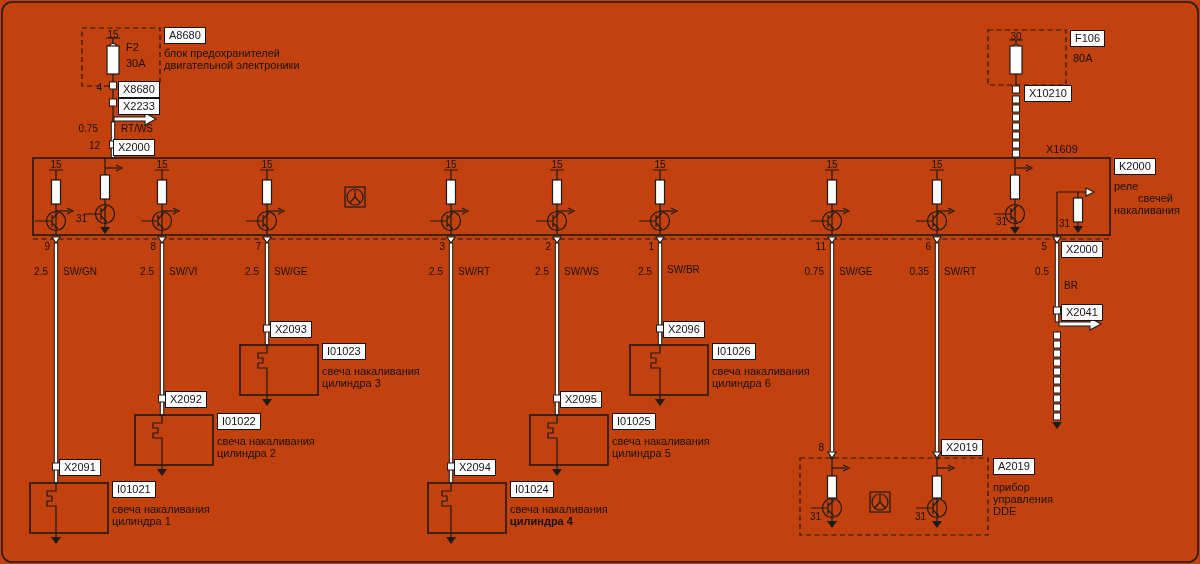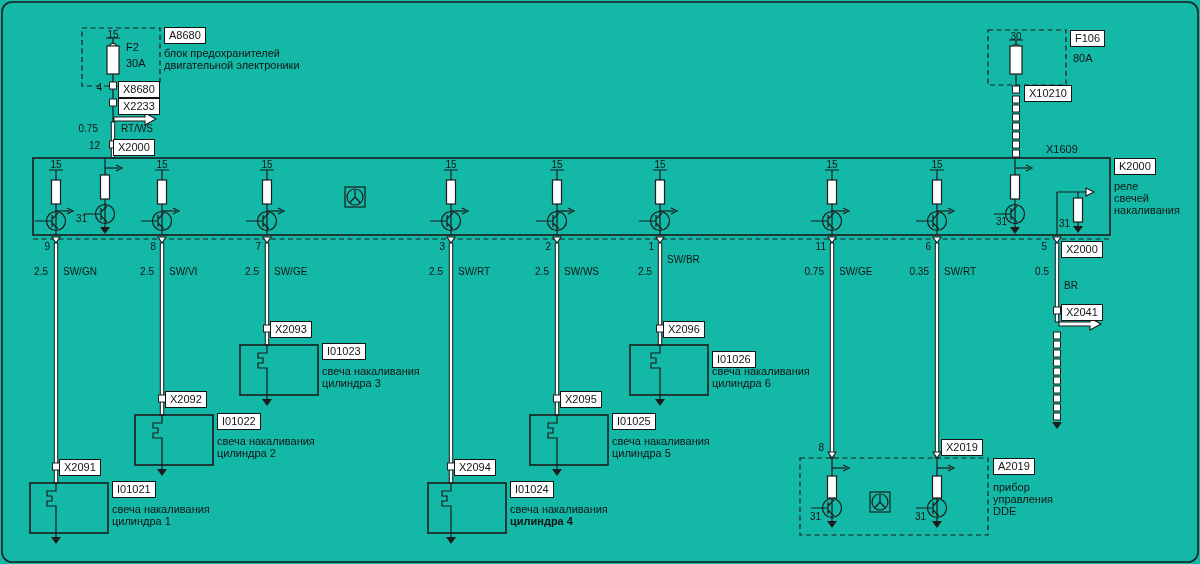--- a/index.html
+++ b/index.html
@@ -1,16 +1,16 @@
 <!DOCTYPE html>
 <html><head>
 <meta charset="utf-8">
 <style>
   html,body{margin:0;padding:0;background:#e8e8e8;}
-  .stage{position:relative;width:1200px;height:564px;background:#14b8a6;overflow:hidden;
+  .stage{position:relative;width:1200px;height:564px;background:#c2410c;overflow:hidden;
          font-family:"Liberation Sans", sans-serif;}
   .stage svg{position:absolute;left:0;top:0;}
   path,rect,circle,polygon,polyline,line{stroke:#1c1c1c;fill:none;stroke-width:1.2px;}
   .bx{stroke-width:1.6px;}
   .fw{fill:#fff;}
   .gt{fill:#1c1c1c;stroke:none;}
   .ot{fill:#fff;stroke-width:1.1px;}
   .d{stroke-dasharray:5 3.5;}
   .w{fill:#fff;stroke-width:1px;}
   .lbl{position:absolute;font-size:11px;line-height:12px;color:#141414;white-space:nowrap;}
@@ -301,21 +301,21 @@
 <div class="boxlbl" style="left:113px;top:139px;">X2000</div>
 
 <div class="lbl sm" style="left:1004px;top:31px;width:24px;text-align:center;">30</div>
 <div class="boxlbl" style="left:1070px;top:30px;">F106</div>
 <div class="lbl" style="left:1073px;top:52px;">80A</div>
 <div class="boxlbl" style="left:1024px;top:85px;">X10210</div>
 <div class="lbl" style="left:1023px;top:143px;margin-left:23px;">X1609</div>
 
 <div class="boxlbl" style="left:1114px;top:158px;">K2000</div>
 <div class="lbl" style="left:1114px;top:180px;">реле</div>
-<div class="lbl" style="left:1114px;top:192px;">свечей</div>
+<div class="lbl" style="left:1138px;top:192px;">свечей</div>
 <div class="lbl" style="left:1114px;top:204px;">накаливания</div>
 
 <div class="lbl sm" style="left:48px;top:159px;width:16px;text-align:center;">15</div>
 <div class="lbl sm" style="left:154px;top:159px;width:16px;text-align:center;">15</div>
 <div class="lbl sm" style="left:259px;top:159px;width:16px;text-align:center;">15</div>
 <div class="lbl sm" style="left:443px;top:159px;width:16px;text-align:center;">15</div>
 <div class="lbl sm" style="left:549px;top:159px;width:16px;text-align:center;">15</div>
 <div class="lbl sm" style="left:652px;top:159px;width:16px;text-align:center;">15</div>
 <div class="lbl sm" style="left:824px;top:159px;width:16px;text-align:center;">15</div>
 <div class="lbl sm" style="left:929px;top:159px;width:16px;text-align:center;">15</div>
@@ -338,21 +338,21 @@
 <div class="lbl sm" style="left:63px;top:266px;">SW/GN</div>
 <div class="lbl sm ra" style="left:128px;top:266px;width:26px;">2.5</div>
 <div class="lbl sm" style="left:169px;top:266px;">SW/VI</div>
 <div class="lbl sm ra" style="left:233px;top:266px;width:26px;">2.5</div>
 <div class="lbl sm" style="left:274px;top:266px;">SW/GE</div>
 <div class="lbl sm ra" style="left:417px;top:266px;width:26px;">2.5</div>
 <div class="lbl sm" style="left:458px;top:266px;">SW/RT</div>
 <div class="lbl sm ra" style="left:523px;top:266px;width:26px;">2.5</div>
 <div class="lbl sm" style="left:564px;top:266px;">SW/WS</div>
 <div class="lbl sm ra" style="left:626px;top:266px;width:26px;">2.5</div>
-<div class="lbl sm" style="left:667px;top:254px;">SW/BR</div>
+<div class="lbl sm" style="left:667px;top:264px;">SW/BR</div>
 <div class="lbl sm ra" style="left:796px;top:266px;width:28px;">0.75</div>
 <div class="lbl sm" style="left:839px;top:266px;">SW/GE</div>
 <div class="lbl sm ra" style="left:901px;top:266px;width:28px;">0.35</div>
 <div class="lbl sm" style="left:944px;top:266px;">SW/RT</div>
 <div class="lbl sm ra" style="left:1023px;top:266px;width:26px;">0.5</div>
 <div class="lbl sm" style="left:1064px;top:280px;text-align:right;">BR</div>
 
 <div class="boxlbl" style="left:1061px;top:241px;">X2000</div>
 <div class="boxlbl" style="left:1061px;top:304px;">X2041</div>
 
@@ -375,21 +375,21 @@
 <div class="boxlbl" style="left:510px;top:481px;">I01024</div>
 <div class="lbl" style="left:510px;top:503px;">свеча накаливания</div>
 <div class="lbl" style="left:510px;top:515px;font-weight:bold;">цилиндра 4</div>
 
 <div class="boxlbl" style="left:560px;top:391px;">X2095</div>
 <div class="boxlbl" style="left:612px;top:413px;">I01025</div>
 <div class="lbl" style="left:612px;top:435px;">свеча накаливания</div>
 <div class="lbl" style="left:612px;top:447px;">цилиндра 5</div>
 
 <div class="boxlbl" style="left:663px;top:321px;">X2096</div>
-<div class="boxlbl" style="left:712px;top:343px;margin-top:8px;">I01026</div>
+<div class="boxlbl" style="left:712px;top:343px;">I01026</div>
 <div class="lbl" style="left:712px;top:365px;">свеча накаливания</div>
 <div class="lbl" style="left:712px;top:377px;">цилиндра 6</div>
 
 <div class="lbl sm ra" style="left:808px;top:442px;width:16px;">8</div>
 <div class="lbl sm ra" style="left:932px;top:442px;width:20px;">41</div>
 <div class="boxlbl" style="left:941px;top:439px;">X2019</div>
 <div class="boxlbl" style="left:993px;top:458px;">A2019</div>
 <div class="lbl" style="left:993px;top:481px;">прибор</div>
 <div class="lbl" style="left:993px;top:493px;">управления</div>
 <div class="lbl" style="left:993px;top:505px;">DDE</div>

